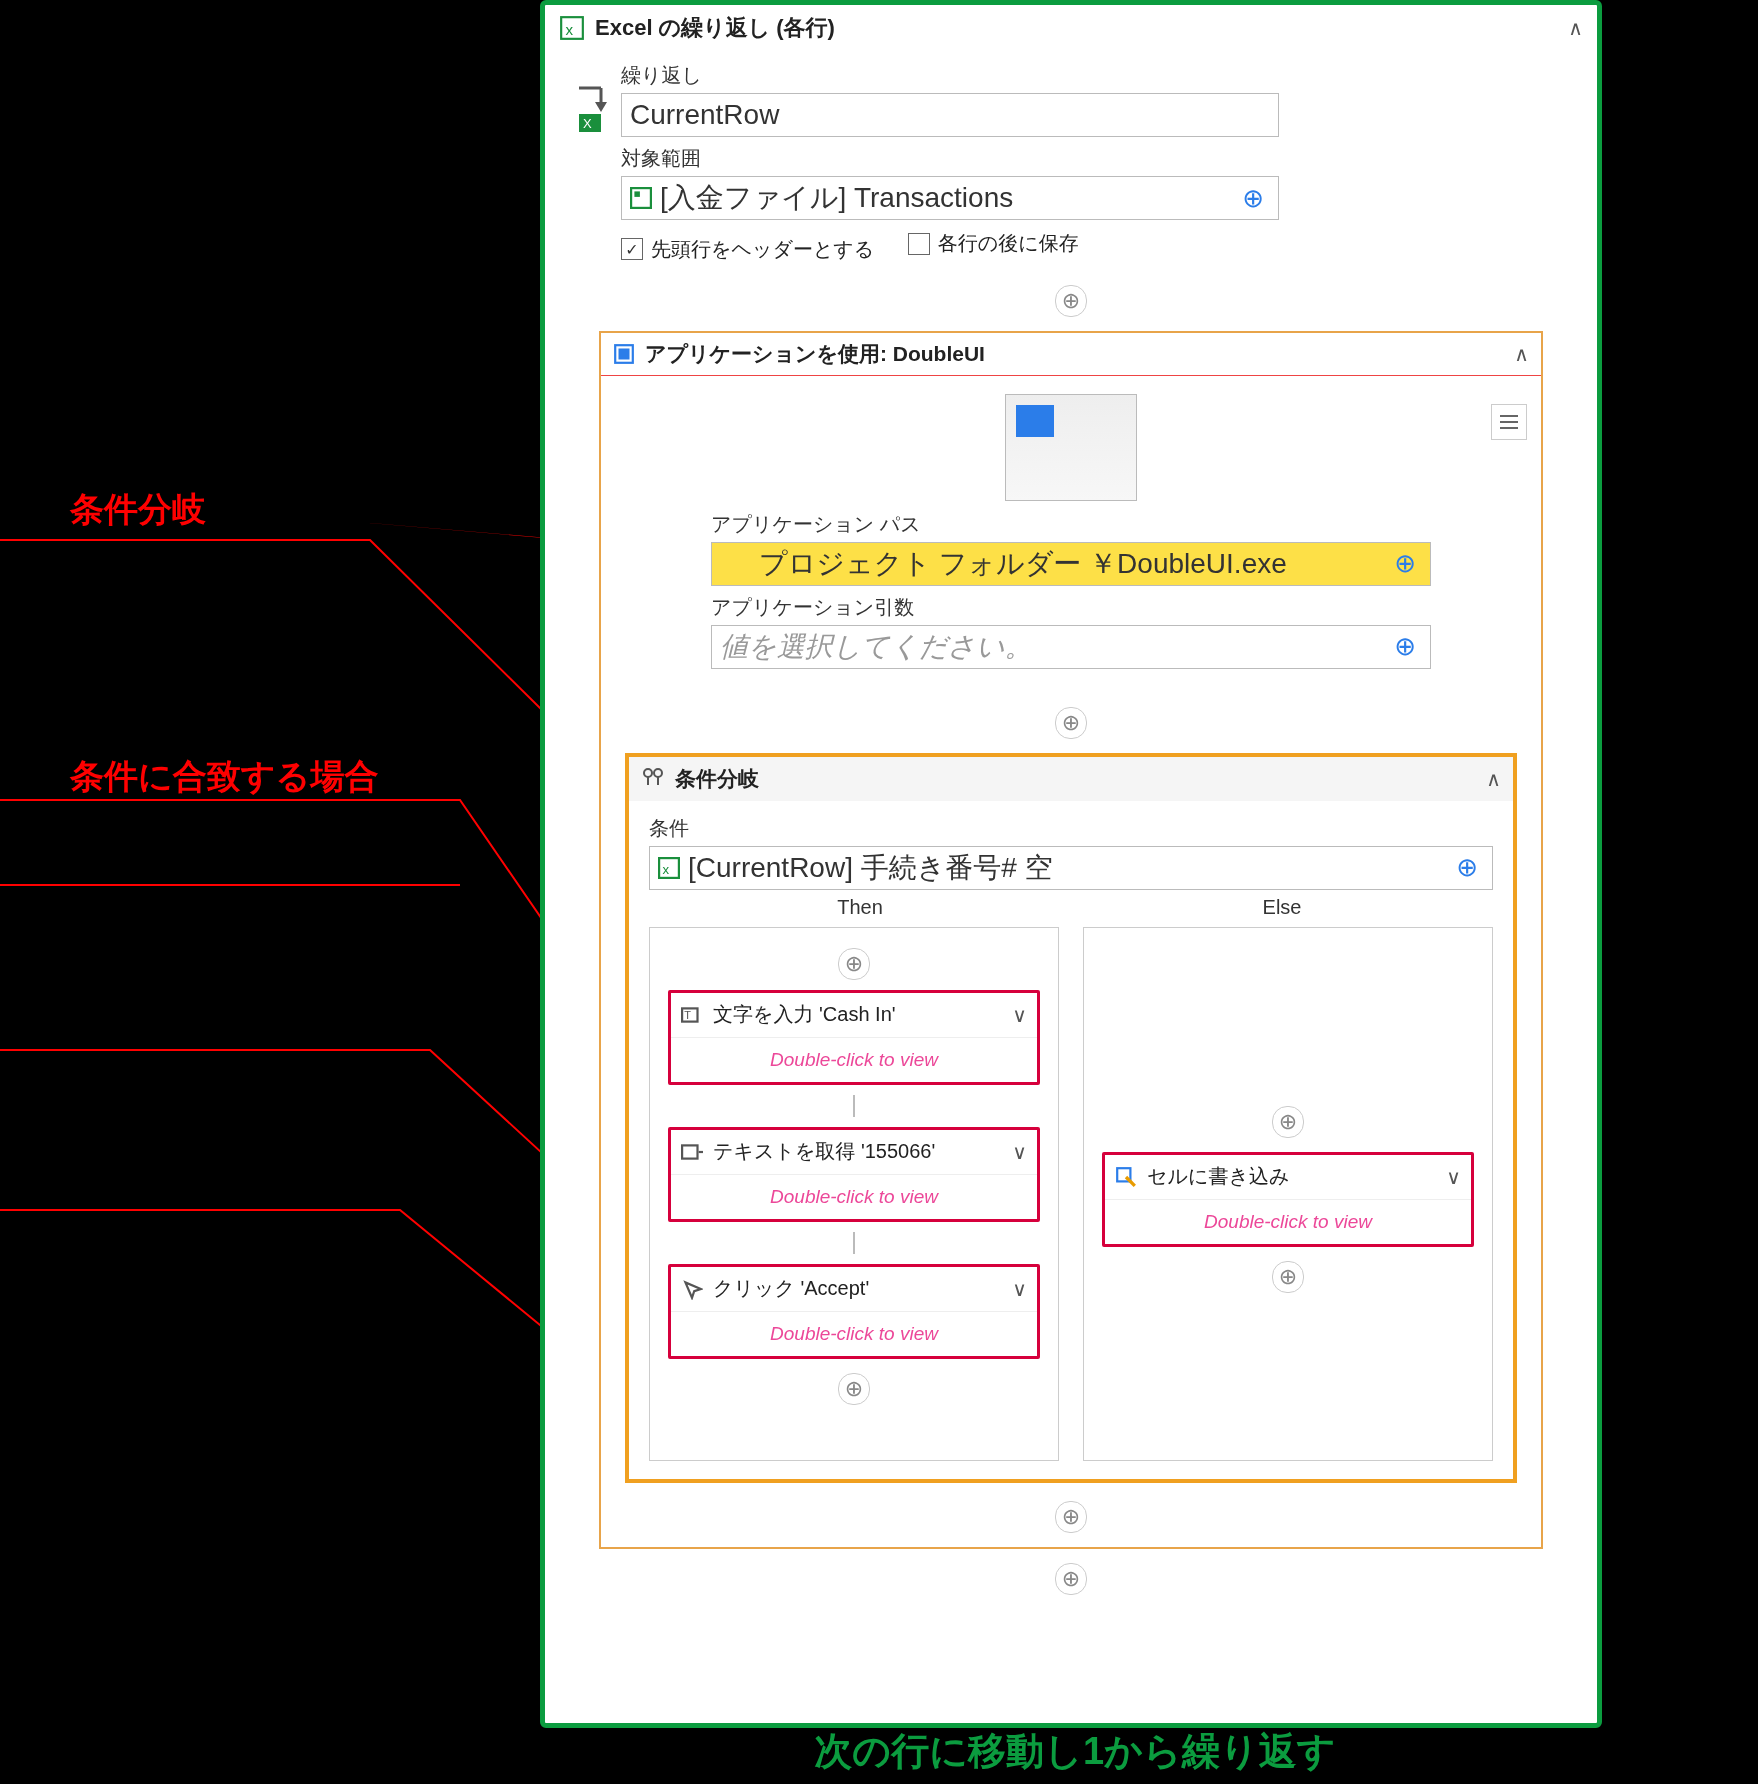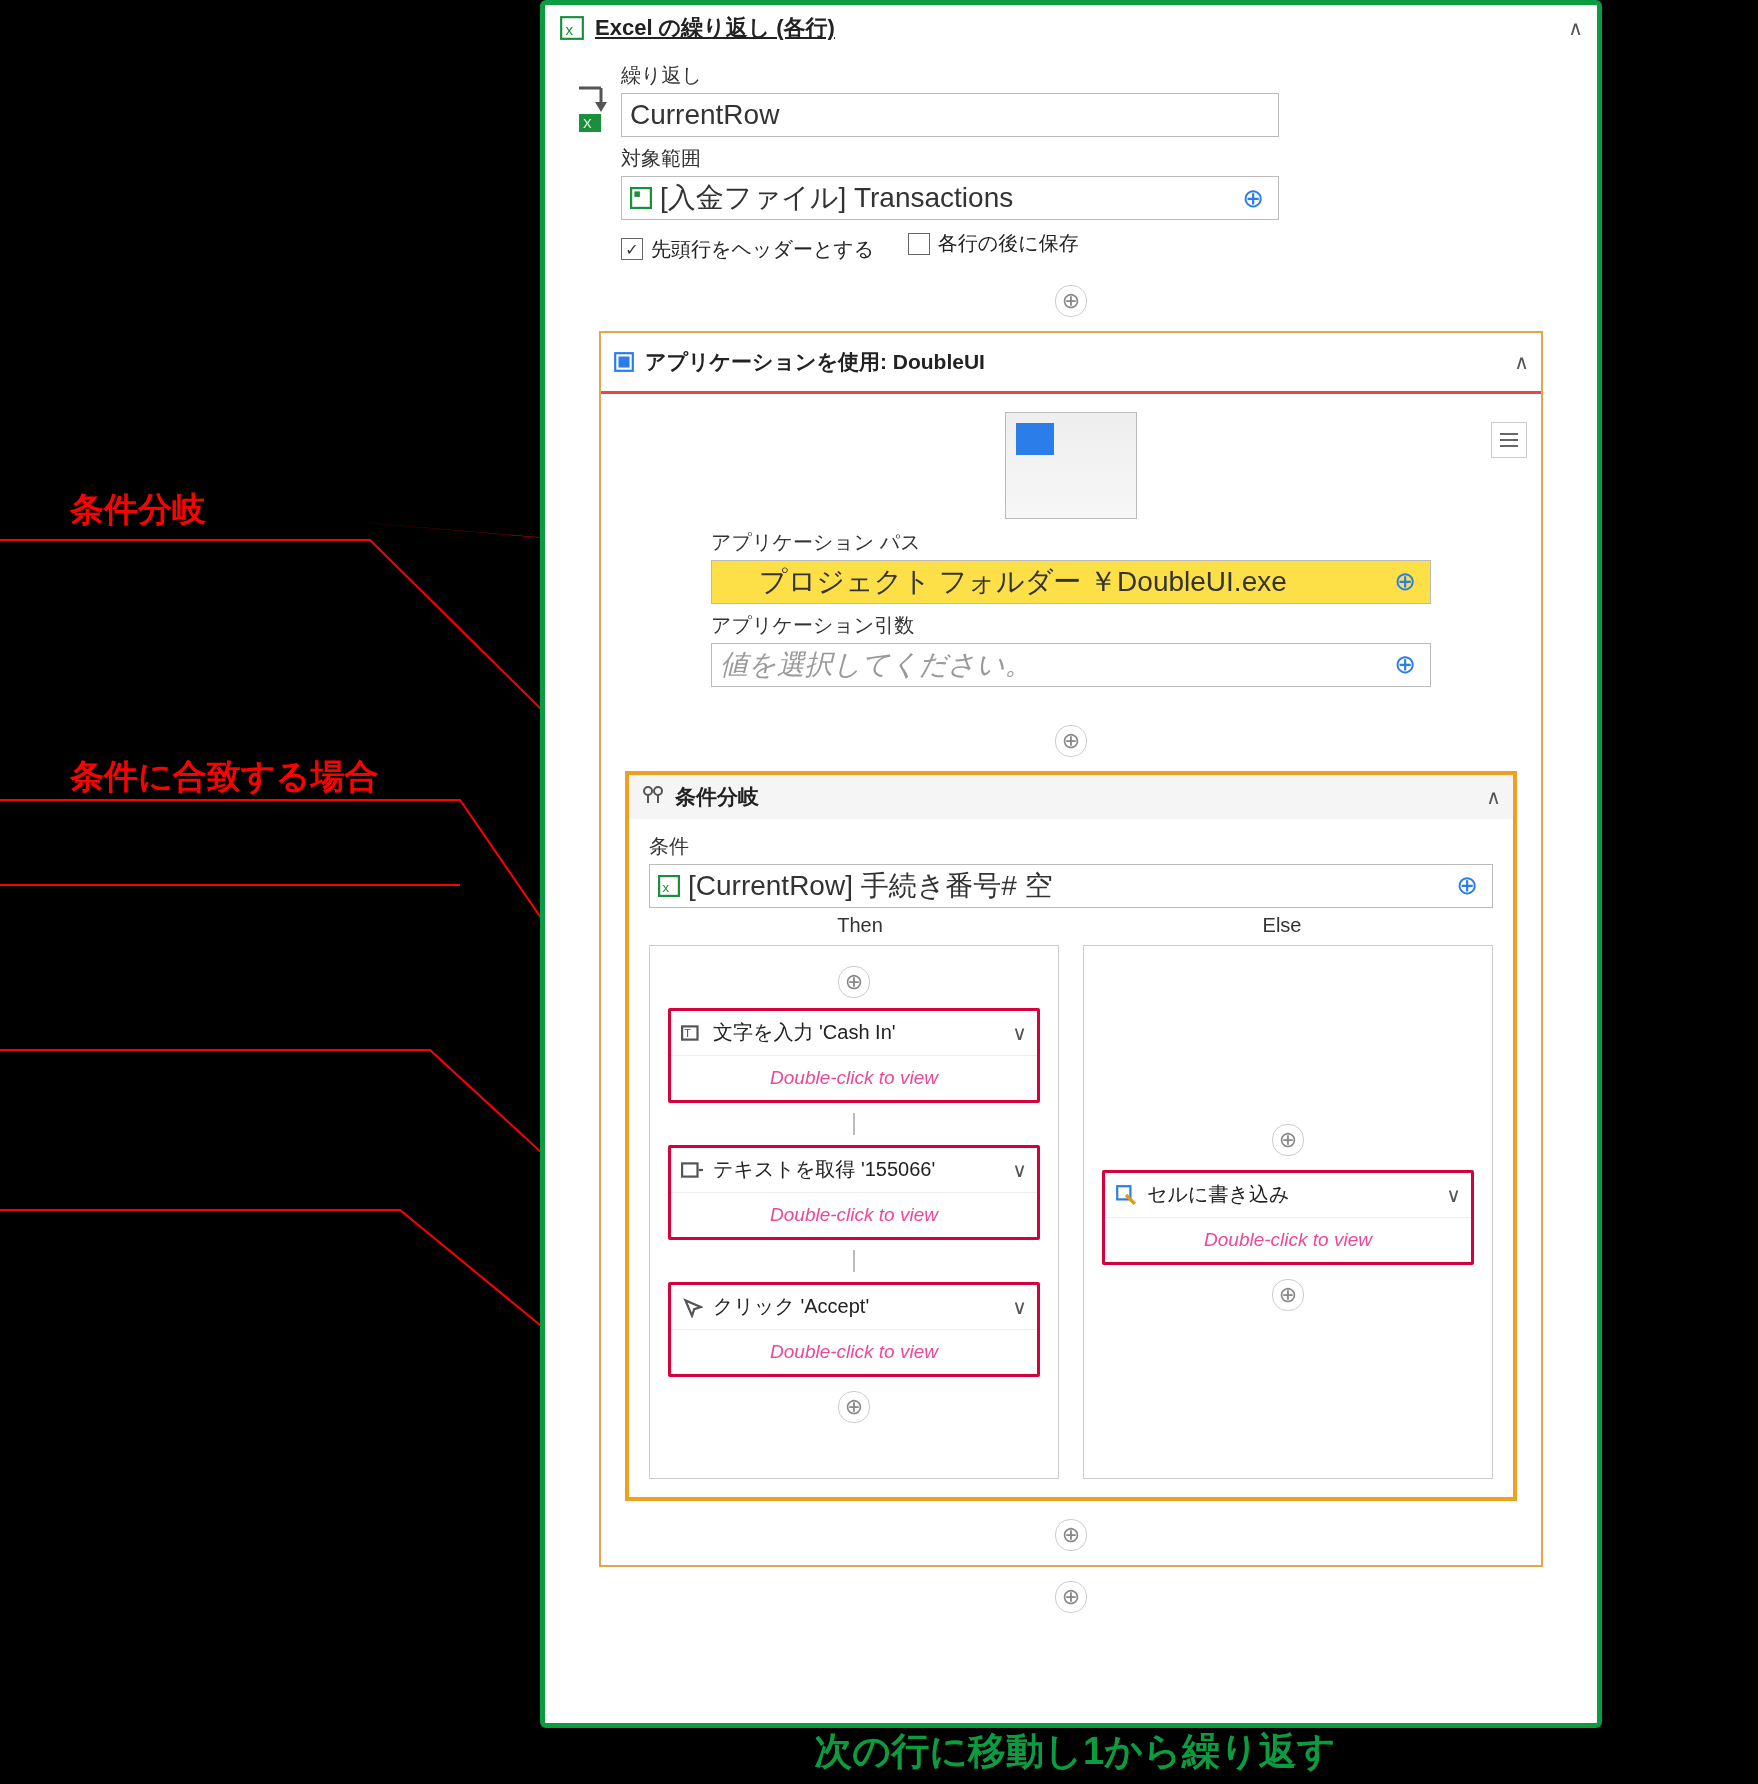--- a/index.html
+++ b/index.html
@@ -1,37 +1,37 @@
 <!DOCTYPE html>
 <html><head>
 <meta charset="utf-8">
 <style>
   html,body{margin:0;padding:0;background:#000;font-family:"Meiryo","Yu Gothic",sans-serif;font-size:20px;color:#222;}
   .canvas{position:relative;width:1758px;height:1784px;}
   .panel{position:absolute;left:540px;top:0;width:1062px;height:1728px;border:5px solid #0b9c3f;border-radius:6px;background:#fff;box-sizing:border-box;}
   
   .act-hdr{display:flex;align-items:center;padding:8px 14px;border-bottom:1px solid transparent;}
   .act-hdr .icon{width:26px;height:26px;margin-right:10px;}
-  .act-hdr .ttl{font-weight:600;font-size:22px;text-decoration:underline;}
+  .act-hdr .ttl{font-weight:600;font-size:22px;}
   .act-hdr .chev{margin-left:auto;color:#555;}
   .body{padding:10px 30px 20px 30px;}
   .row{margin-bottom:8px;}
   .lbl{font-size:20px;color:#333;}
   .field{display:flex;align-items:center;border:1px solid #bbb;background:#fff;height:42px;padding:0 8px;margin-top:4px;}
   .field.ro{background:#fde047;padding-left:47px;}
   .field .mini-icon{width:22px;height:22px;margin-right:8px;flex:0 0 auto;}
   .field .val{flex:1;font-size:28px;color:#333;overflow:hidden;white-space:nowrap;}
   .field .ph{color:#999;font-style:italic;}
   .field .plus{color:#2b7de9;font-size:26px;padding:0 6px;cursor:pointer;}
   .chk{display:inline-flex;align-items:center;margin-right:28px;font-size:20px;}
   .chk .box{width:20px;height:20px;border:1px solid #666;margin-right:8px;display:flex;align-items:center;justify-content:center;font-size:16px;color:#333;background:#fff;}
   .add-btn{width:30px;height:30px;border:1px solid #ccc;border-radius:15px;margin:14px auto;display:flex;align-items:center;justify-content:center;color:#888;font-size:22px;background:#fff;}
   
   .scope{border:2px solid #e8a44a;margin:0 24px 10px 24px;background:#fff;}
-  .scope-hdr{display:flex;align-items:center;height:42px;padding:8px 12px;border-bottom:3px solid #ef4444;}
+  .scope-hdr{display:flex;align-items:center;height:42px;padding:0 12px;border-bottom:1px solid #ef4444;}
   .scope-hdr .ttl{font-size:21px;font-weight:600;}
   .scope-hdr .chev{margin-left:auto;color:#555;}
   .thumb{width:130px;height:105px;border:1px solid #bbb;margin:18px auto 10px auto;background:linear-gradient(#eee,#f7f7f7);position:relative;}
   .thumb::before{content:"";position:absolute;left:10px;top:10px;width:38px;height:32px;background:#2b7de9;}
   .scope-body{padding:0 110px 16px 110px;}
   
   .if-act{border:4px solid #f0a020;margin:10px 24px 18px 24px;}
   .if-hdr{display:flex;align-items:center;height:44px;background:#f5f5f5;padding:0 12px;}
   .if-hdr .ttl{font-size:21px;font-weight:600;}
   .if-hdr .chev{margin-left:auto;color:#555;}

